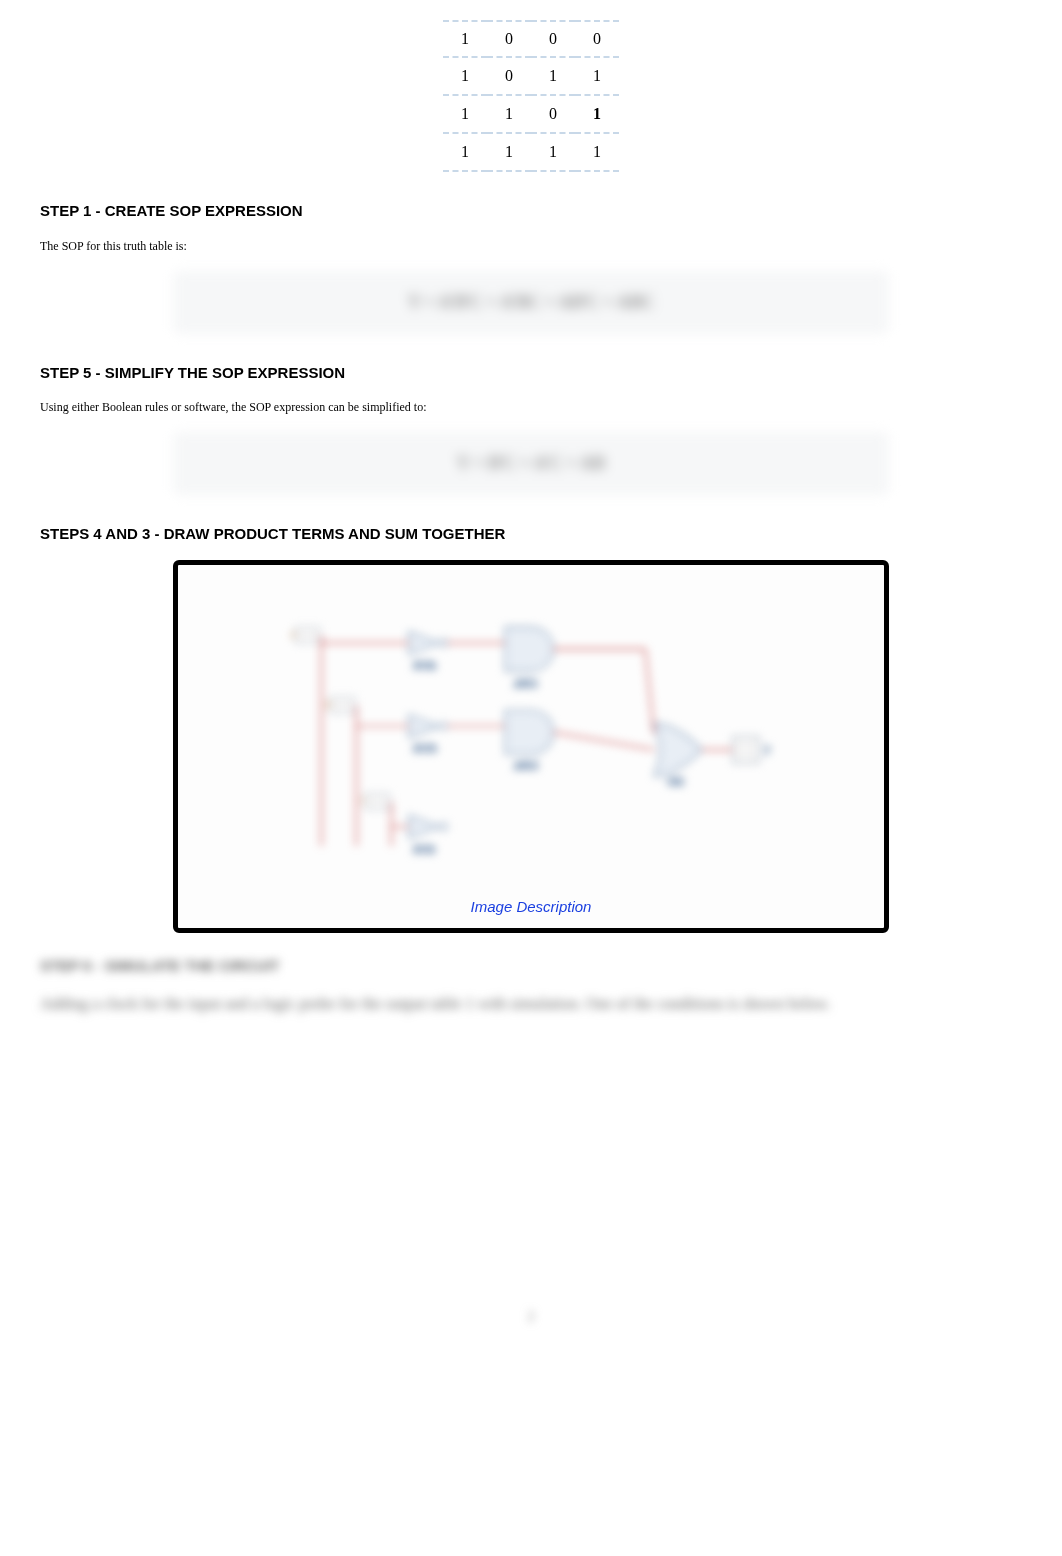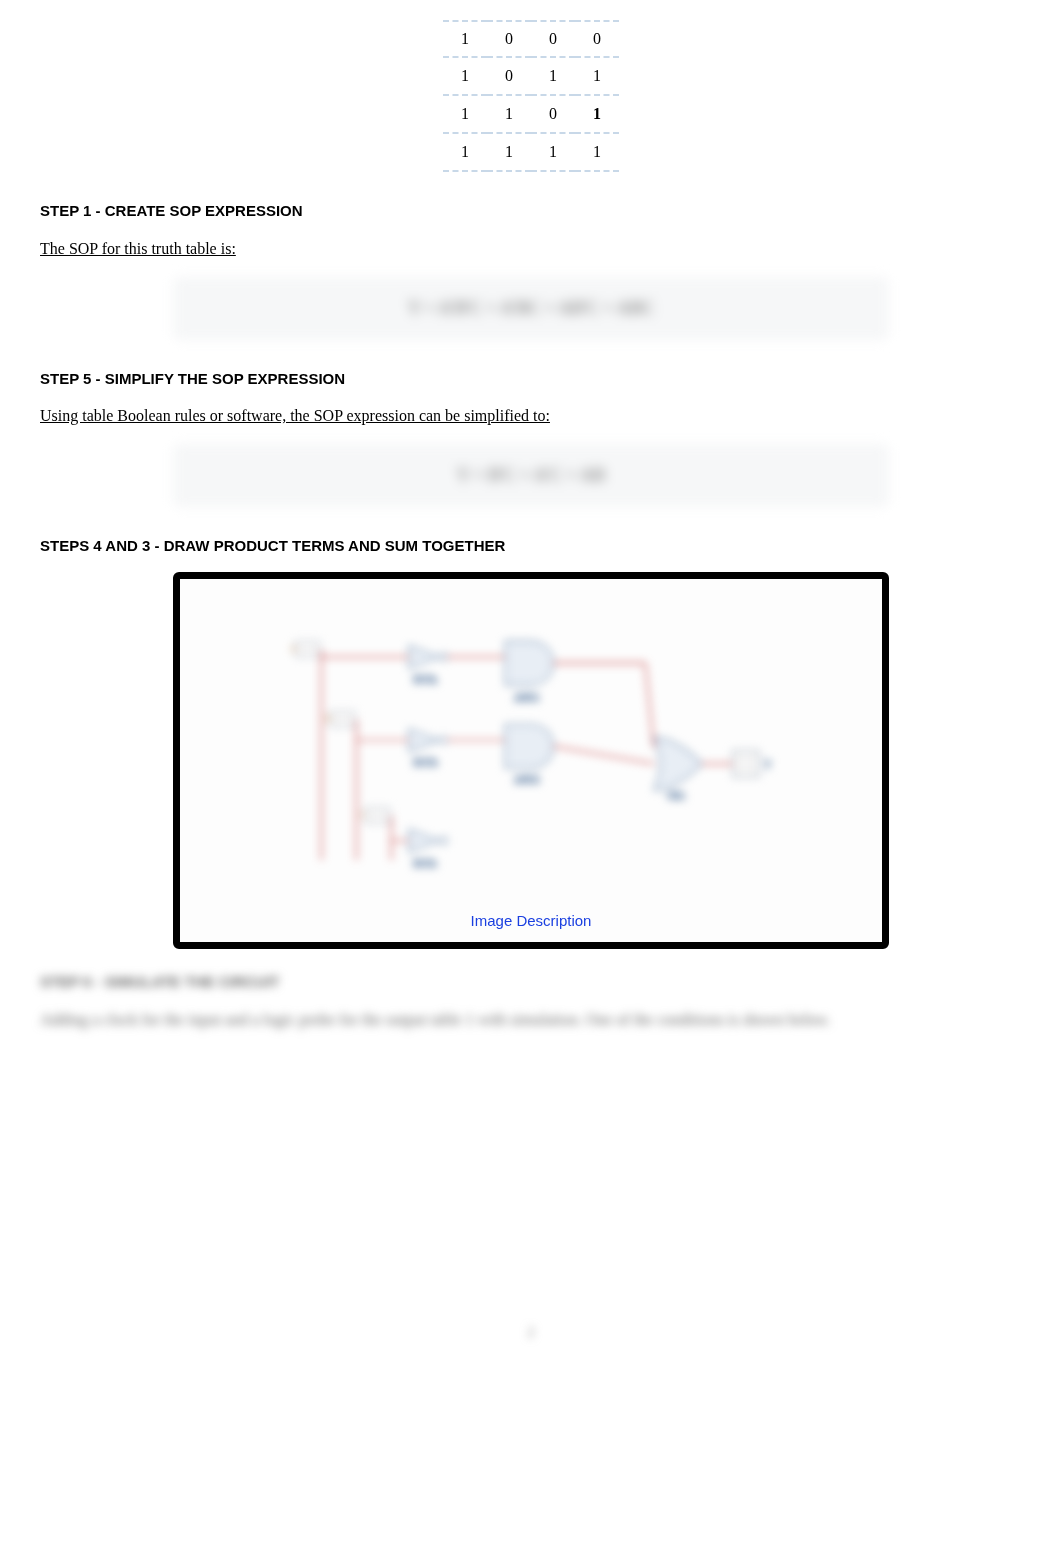--- a/index.html
+++ b/index.html
@@ -38,44 +38,44 @@
       font-weight: bold;
     }
     .section-heading {
       font-weight: bold;
       font-size: 15px;
       margin-top: 28px;
       margin-bottom: 14px;
       font-family: Arial, sans-serif;
     }
     .body-text {
-      font-size: 16px;
+      font-size: 12px;
       margin-bottom: 14px;
-      text-decoration: underline;
     }
     .formula-box {
       width: 73%;
       margin: 16px auto 20px;
       padding: 18px 12px;
       text-align: center;
       border-radius: 6px;
       background: #f6f7f8;
       filter: blur(6px);
       font-size: 18px;
       color: #6a6a6a;
       user-select: none;
     }
     .circuit-container {
       width: 73%;
       margin: 10px auto 0;
-      border: 7px solid #000000;
+      border: 5px solid #000000;
       border-radius: 6px;
       padding: 36px 36px 10px 36px;
       background: #fdfdfd;
       position: relative;
+      font-style: italic;
     }
     .circuit-svg-wrap {
       filter: blur(4px);
       user-select: none;
     }
     .image-desc-link {
       display: block;
       text-align: center;
       color: #1a3fe0;
       font-size: 15px;
@@ -138,21 +138,21 @@
       <td>1</td>
     </tr>
   </tbody>
 </table>
 
 <div class="section-heading">STEP 1 - CREATE SOP EXPRESSION</div>
 <div class="body-text">The SOP for this truth table is:</div>
 <div class="formula-box">Y = A'B'C + A'BC + AB'C + ABC</div>
 
 <div class="section-heading">STEP 5 - SIMPLIFY THE SOP EXPRESSION</div>
-<div class="body-text">Using table Boolean rules or software, the SOP expression can be simplified to:</div>
+<div class="body-text">Using either Boolean rules or software, the SOP expression can be simplified to:</div>
 <div class="formula-box">Y = B'C + A'C + AB</div>
 
 <div class="section-heading">STEPS 4 AND 3 - DRAW PRODUCT TERMS AND SUM TOGETHER</div>
 
 <div class="circuit-container">
   <div class="circuit-svg-wrap">
     <svg viewBox="0 0 600 320" width="100%" height="280">
 
       <g stroke="#c94d4d" stroke-width="1.8" fill="none">
         <line x1="60" y1="40" x2="60" y2="280"></line>

